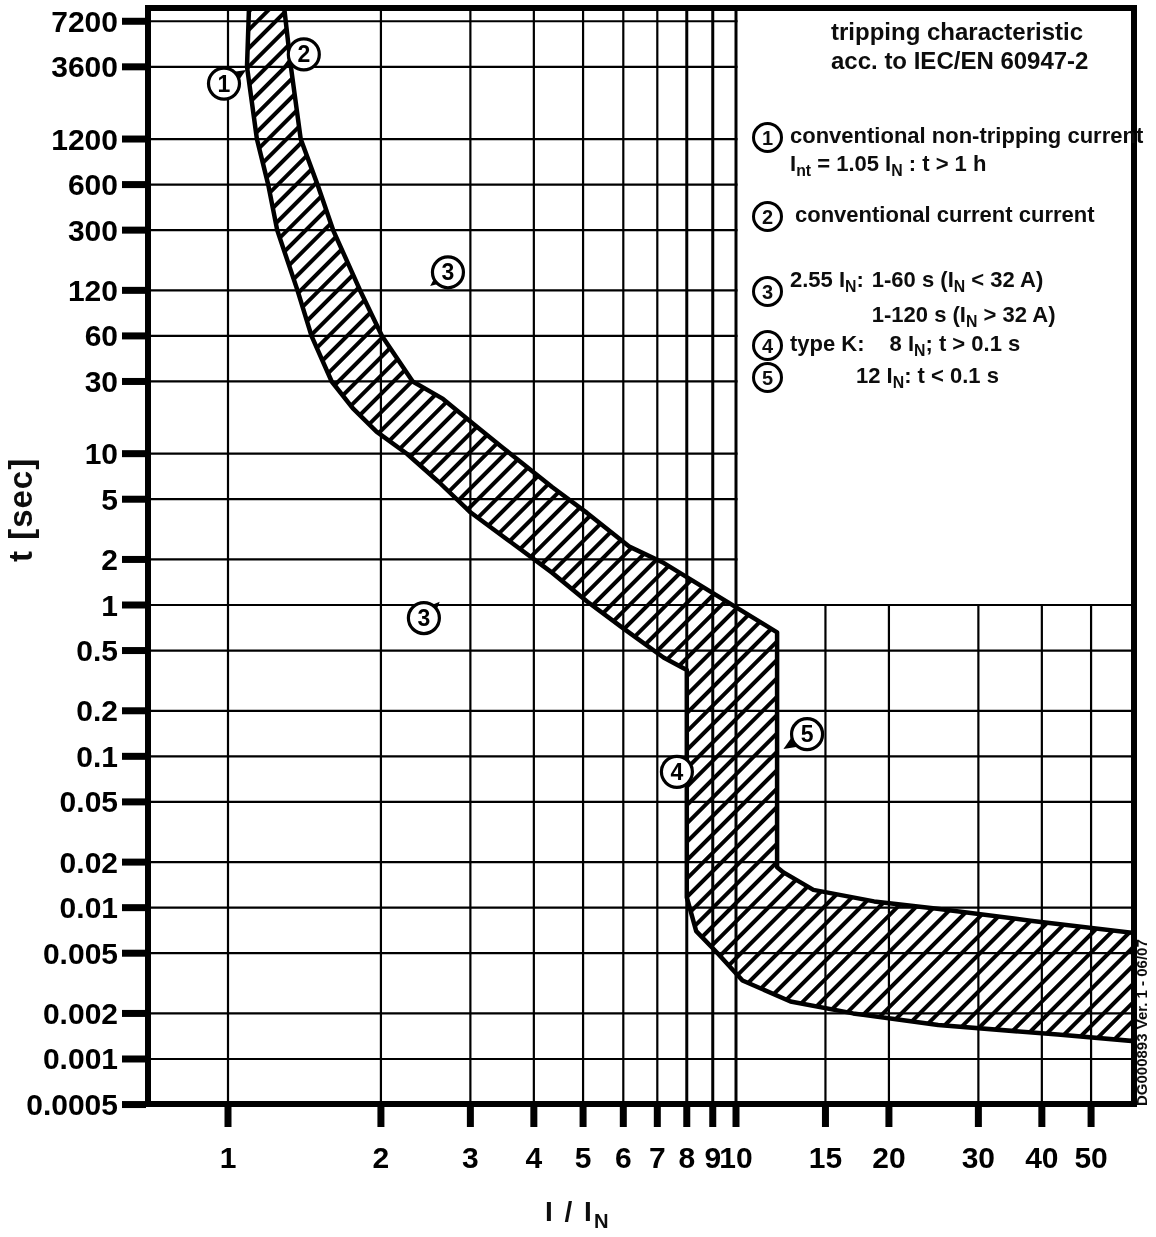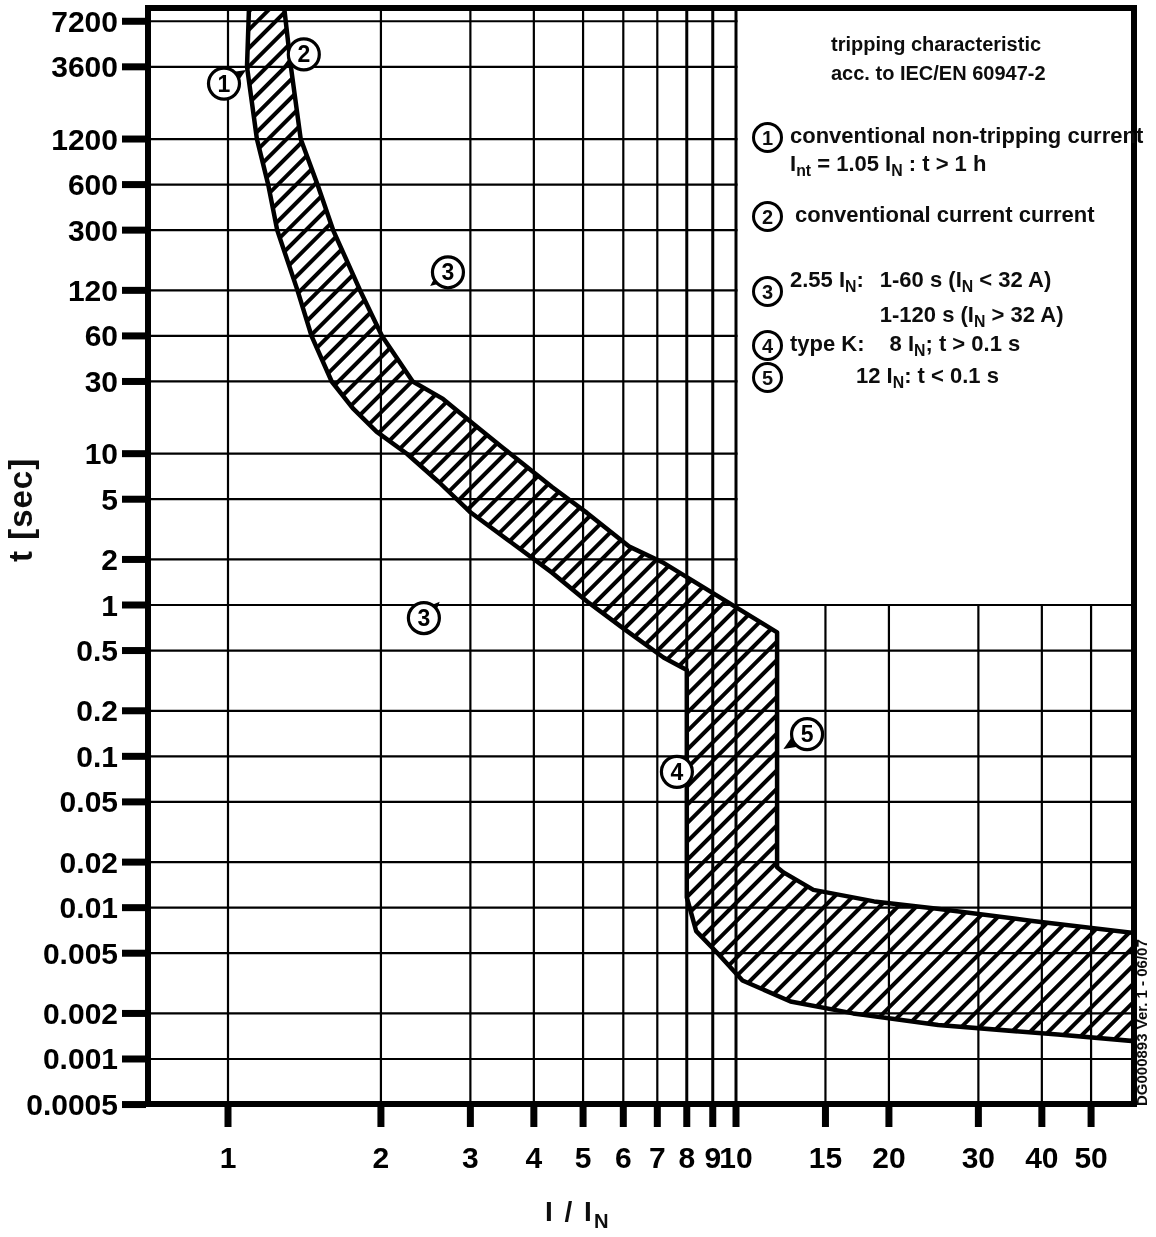--- a/index.html
+++ b/index.html
@@ -15,34 +15,34 @@
   }
   .xlab{
     left:545px;top:1196px;font-size:28px;font-weight:bold;white-space:nowrap;letter-spacing:2px;
   }
   .xlab sub,.note sub{font-size:0.72em;}
   .side-text{
     left:1133px;top:1106px;transform:rotate(-90deg);transform-origin:0 0;
     font-size:15px;font-weight:bold;white-space:nowrap;
   }
   .legend-title{
-    left:831px;top:30px;font-size:20px;font-weight:bold;line-height:29px;white-space:nowrap;
+    left:831px;top:17px;font-size:24px;font-weight:bold;line-height:29px;white-space:nowrap;
   }
   .note{display:flex;align-items:flex-start;white-space:nowrap;
     font-size:22px;font-weight:bold;line-height:28px;}
   .cnum{
     flex:0 0 auto;width:31px;height:31px;box-sizing:border-box;border:3px solid #000;
     border-radius:50%;display:flex;align-items:center;justify-content:center;
     font-size:20px;font-weight:bold;background:#fff;
   }
   .nlines{margin-left:7px;}
   .note .gap25{margin-left:25px;}
   .note .gap92{margin-left:73px;}
   .n3label{margin-left:7px;}
-  .n3lines{margin-left:16px;}
+  .n3lines{margin-left:8px;}
 </style>
 </head>
 <body>
 
 <div class="stage">
 
   <svg id="chart-svg" width="1156" height="1237" viewBox="0 0 1156 1237">
       <defs>
         <pattern id="hatch" patternUnits="userSpaceOnUse" width="13" height="13" patternTransform="rotate(-45)">
           <path d="M0 2 H13" stroke="#000000" stroke-width="4"></path>

